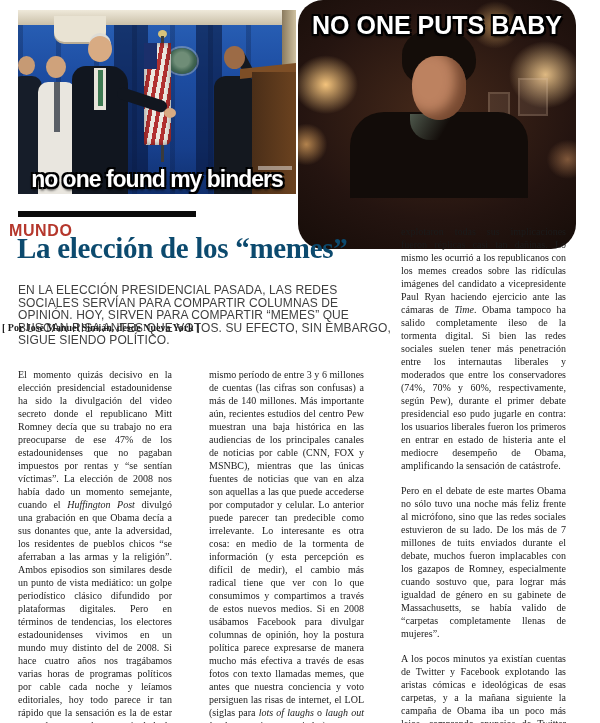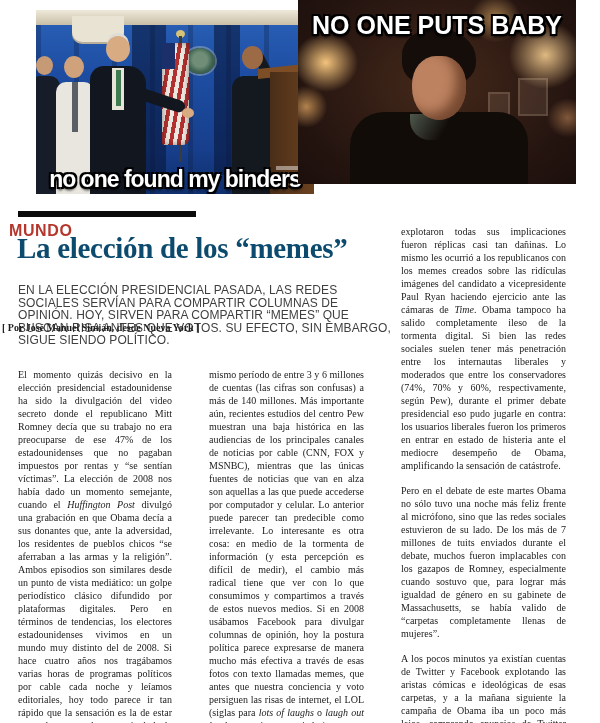--- a/index.html
+++ b/index.html
@@ -2,21 +2,21 @@
 <html lang="es"><head>
 <meta charset="utf-8">
 <style>
   html,body{margin:0;padding:0;}
   body{
     width:600px;height:723px;position:relative;background:#fff;overflow:hidden;
     font-family:"Liberation Serif", serif;
   }
   
   .meme{position:absolute;overflow:hidden;}
-  .meme-left{left:36px;top:10px;width:278px;height:184px;
+  .meme-left{left:18px;top:10px;width:278px;height:184px;
     background:
       repeating-linear-gradient(90deg, rgba(10,25,60,.28) 0 5px, rgba(255,255,255,0) 5px 38px),
       linear-gradient(180deg,#2a62b8 0%, #1d4da2 35%, #173f8c 75%, #102f6d 100%);
   }
   .ml-ceiling{position:absolute;left:0;top:0;width:100%;height:15px;
     background:linear-gradient(180deg,#efe9da,#c9bfa8);}
   .ml-capital{position:absolute;left:36px;top:6px;width:52px;height:26px;background:#e9e3d3;
     border-radius:0 0 10px 10px;box-shadow:0 2px 0 #b9ae97;}
   .ml-pillar-right{position:absolute;right:0;top:0;width:14px;height:100%;
     background:linear-gradient(90deg,#8a7a5e,#cfc1a0);}
@@ -48,28 +48,29 @@
   .clinton .fig-hand{position:absolute;left:92px;top:66px;width:12px;height:10px;border-radius:50%;background:#d8ab83;}
   .obama .fig-body{height:118px;background:#14181f;border-radius:12px 12px 0 0;}
   .obama .fig-head{left:10px;top:-6px;width:21px;height:23px;background:#9c6b46;}
   .obama .fig-arm{position:absolute;left:26px;top:-2px;width:10px;height:30px;background:#14181f;
     border-radius:5px;transform:rotate(-28deg);}
   .ml-podium{position:absolute;right:0;bottom:0;width:44px;height:122px;
     background:linear-gradient(90deg,#4a2e18,#6b421f);}
   .ml-podium-top{position:absolute;right:0;bottom:118px;width:56px;height:10px;background:#7d4e26;
     transform:skewY(-6deg);}
   .ml-watermark{position:absolute;right:4px;bottom:24px;width:34px;height:4px;background:rgba(255,255,255,.45);}
-  .meme-right{left:298px;top:0;width:278px;height:184px;
+  .meme-right{left:298px;top:0;width:278px;height:249px;
     background:
       radial-gradient(46px 42px at 10% 34%, rgba(255,205,130,.95), rgba(150,80,35,0) 70%),
       radial-gradient(30px 30px at 3% 58%, rgba(255,190,110,.65), rgba(0,0,0,0) 70%),
       radial-gradient(52px 48px at 89% 30%, rgba(255,214,150,.85), rgba(0,0,0,0) 70%),
       radial-gradient(36px 34px at 71% 10%, rgba(255,200,120,.55), rgba(0,0,0,0) 70%),
       radial-gradient(30px 28px at 97% 64%, rgba(240,170,110,.45), rgba(0,0,0,0) 70%),
       radial-gradient(230px 180px at 50% 45%, #45291a 0%, #241410 60%, #150c08 100%);
+    border-radius: 25px;
   }
   .mr-frame{position:absolute;width:26px;height:34px;background:rgba(230,200,170,.12);
     border:2px solid rgba(230,200,170,.18);}
   .swayze-hair{position:absolute;left:104px;top:28px;width:74px;height:58px;background:#140d09;
     border-radius:46% 54% 40% 40%;}
   .swayze-face{position:absolute;left:114px;top:56px;width:54px;height:64px;background:#bd8260;
     border-radius:46% 46% 52% 52%;box-shadow:inset -10px -6px 12px rgba(60,25,10,.55);}
   .swayze-body{position:absolute;left:52px;top:112px;width:178px;height:86px;background:#120c09;
     border-radius:34px 30px 0 0;}
   .swayze-collar{position:absolute;left:112px;top:114px;width:58px;height:26px;

